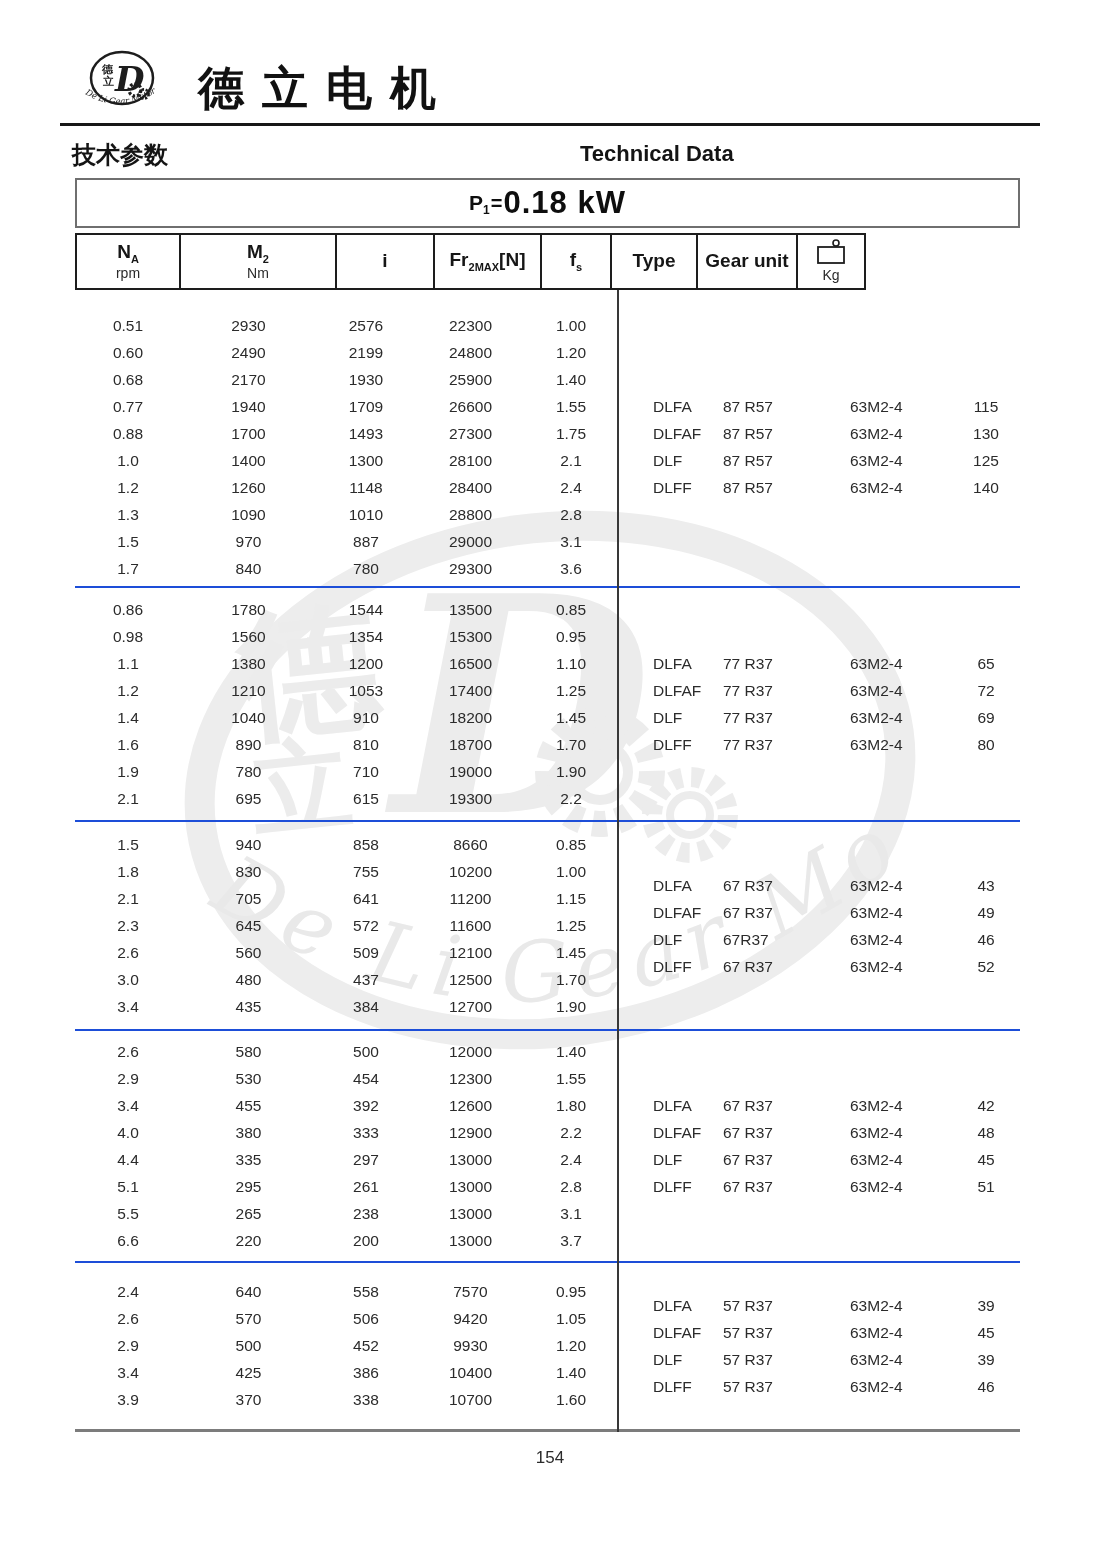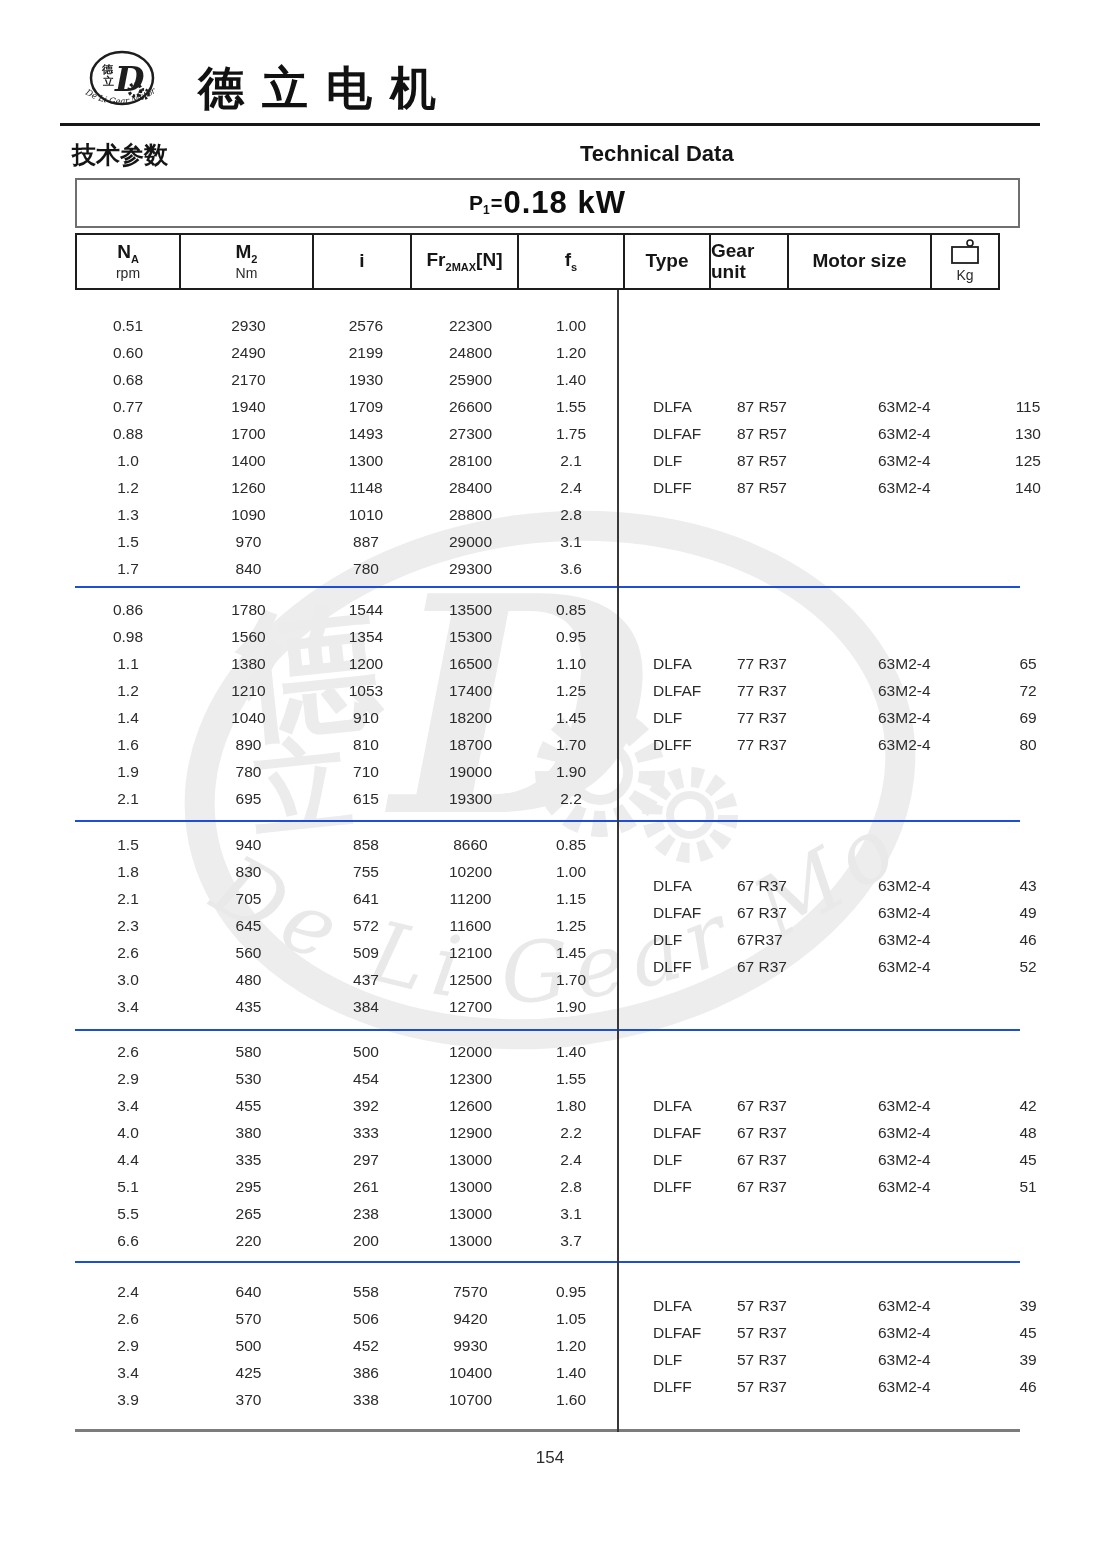--- a/index.html
+++ b/index.html
@@ -25,39 +25,39 @@
   #title-box .val{font-size:31px;font-weight:bold;letter-spacing:1px;}
 
   
   #head-row{position:absolute;left:75px;top:233px;height:57px;display:flex;}
   .hcell{box-sizing:border-box;border:2px solid #1d1d1d;display:flex;flex-direction:column;
          align-items:center;justify-content:center;background:transparent;line-height:1.1;}
   .hcell + .hcell{margin-left:-2px;}
   .hmain{font-size:19px;font-weight:bold;color:#161616;}
   .hmain sub{font-size:11px;font-weight:bold;}
   .hunit{font-size:14px;color:#2a2a2a;margin-top:1px;}
-  .c0{width:106px}.c1{width:135px}.c2{width:100px}.c3{width:109px}.c4{width:108px}
-  .c5{width:88px}.c6{width:80px}.c7{width:145px}.c8{width:70px}
+  .c0{width:106px}.c1{width:158px}.c2{width:100px}.c3{width:109px}.c4{width:72px}
+  .c5{width:88px}.c6{width:102px}.c7{width:145px}.c8{width:70px}
   .kgcell svg{display:block;margin-bottom:2px;}
 
   
   #data-area{position:absolute;left:75px;top:290px;width:945px;}
   #v-divider{position:absolute;left:542px;top:0;bottom:0;width:2px;background:#383838;}
   .block{display:flex;border-bottom:2px solid #1d4ed8;}
   .block:nth-child(1){padding:22px 0 4px;}
   .block:nth-child(2){padding:8px 0;}
   .block:nth-child(3){padding:9px 0;}
   .block:nth-child(4){padding:7px 0;}
   .block:nth-child(5){padding:15px 0 16px;border-bottom:3px solid #7c7c7c;}
   .block-left{width:542px;}
   .drow{display:grid;grid-template-columns:106px 135px 100px 109px 92px;height:27px;line-height:27px;}
   .dcell{text-align:center;font-size:15.5px;color:#2b2b2b;}
   .block-right{width:403px;display:flex;flex-direction:column;justify-content:center;}
   .vrow{display:grid;grid-template-columns:88px 102px 145px 68px;height:27px;line-height:27px;
-        font-size:15.5px;color:#2b2b2b;gap:14px;}
+        font-size:15.5px;color:#2b2b2b;}
   .vtype{padding-left:36px;}
   .vgear{padding-left:18px;}
   .vmotor{padding-left:43px;}
   .vkg{text-align:center;}
 
   
   #page-num{position:absolute;left:0;top:1448px;width:100%;text-align:center;
             font-size:17px;color:#2b2b2b;}
 </style>
 </head>
@@ -130,23 +130,20 @@
       </div>
       <div class="hcell c4">
         <div class="hmain"><span>f</span><sub>s</sub></div>
       </div>
       <div class="hcell c5">
         <div class="hmain">Type</div>
       </div>
       <div class="hcell c6">
         <div class="hmain">Gear unit</div>
       </div>
-      <div class="hcell c7">
-        <div class="hmain">Motor size</div>
-      </div>
       <div class="hcell c8 kgcell">
         <svg width="30" height="26" viewBox="0 0 30 26">
           <circle cx="20" cy="4" r="3" fill="none" stroke="#1d1d1d" stroke-width="1.6"></circle>
           <rect x="2" y="8" width="26" height="16" fill="none" stroke="#1d1d1d" stroke-width="1.8"></rect>
         </svg>
         <div class="hunit">Kg</div>
       </div>
     </div>
 
     <div id="data-area">

